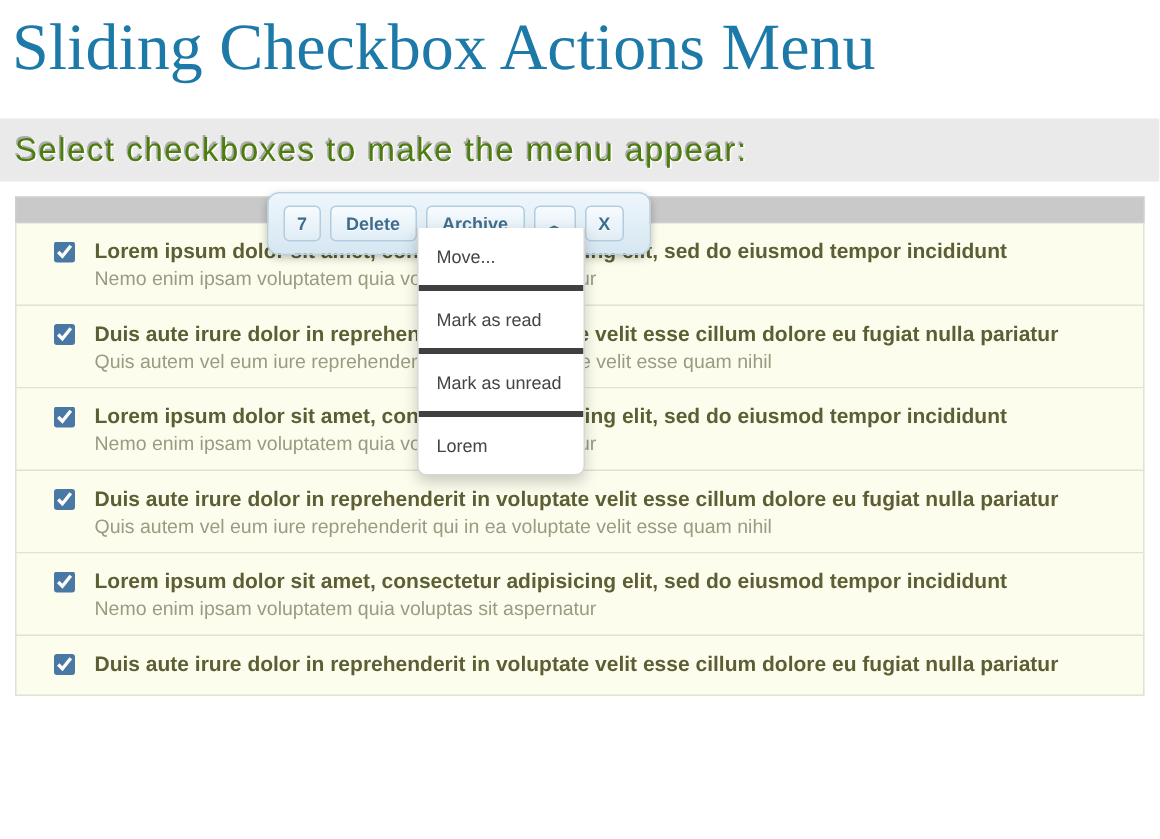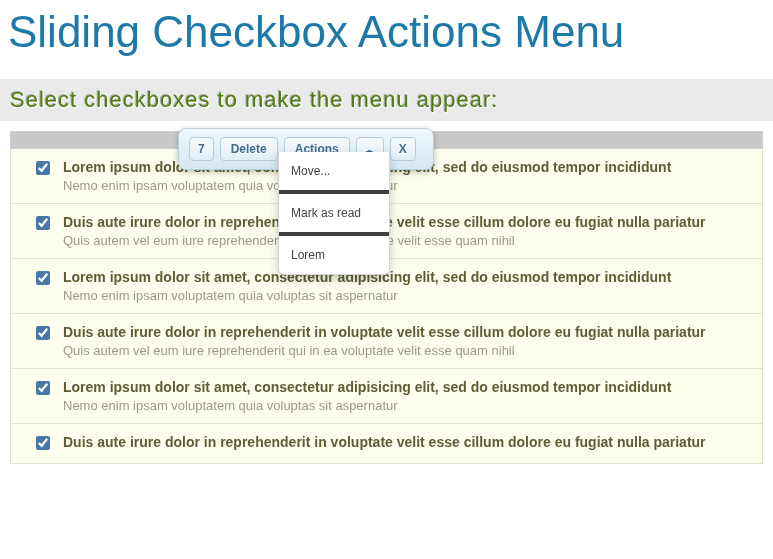--- a/index.html
+++ b/index.html
@@ -8,21 +8,21 @@
   background: #fff;
   width: 773px;
   color: #333;
 }
 h1 {
   font-size: 44px;
   font-weight: normal;
   color: #1d7aa8;
   padding: 4px 8px 10px 8px;
   line-height: 1.25;
-  font-family: Liberation Sans, sans-serif;
+  font-family: Liberation Serif, serif;
 }
 .instruction-bar {
   background: #eaeaea;
   padding: 8px 10px;
   margin-top: 10px;
 }
 .instruction-bar span {
   font-size: 22px;
   color: #4d7c0f;
   text-shadow: 1px 1px 0 #fff, -1px -1px 0 #aaa;
@@ -187,24 +187,25 @@
           <div class="title">Duis aute irure dolor in reprehenderit in voluptate velit esse cillum dolore eu fugiat nulla pariatur</div>
         </div>
       </div>
     </div>
 </div>
 
 <div class="action-menu">
   <div class="action-bar">
     <button class="btn count">7</button>
     <button class="btn">Delete</button>
-    <button class="btn">Actions</button>
+    <button class="btn">Archive</button>
     <button class="btn icon">
       <span class="chev">︽</span>
     </button>
     <button class="btn icon">X</button>
   </div>
   <div class="dropdown">
     <div class="item">Move...</div>
     <div class="item">Mark as read</div>
+    <div class="item">Mark as unread</div>
     <div class="item">Lorem</div>
   </div>
 </div>
 
 </body></html>

